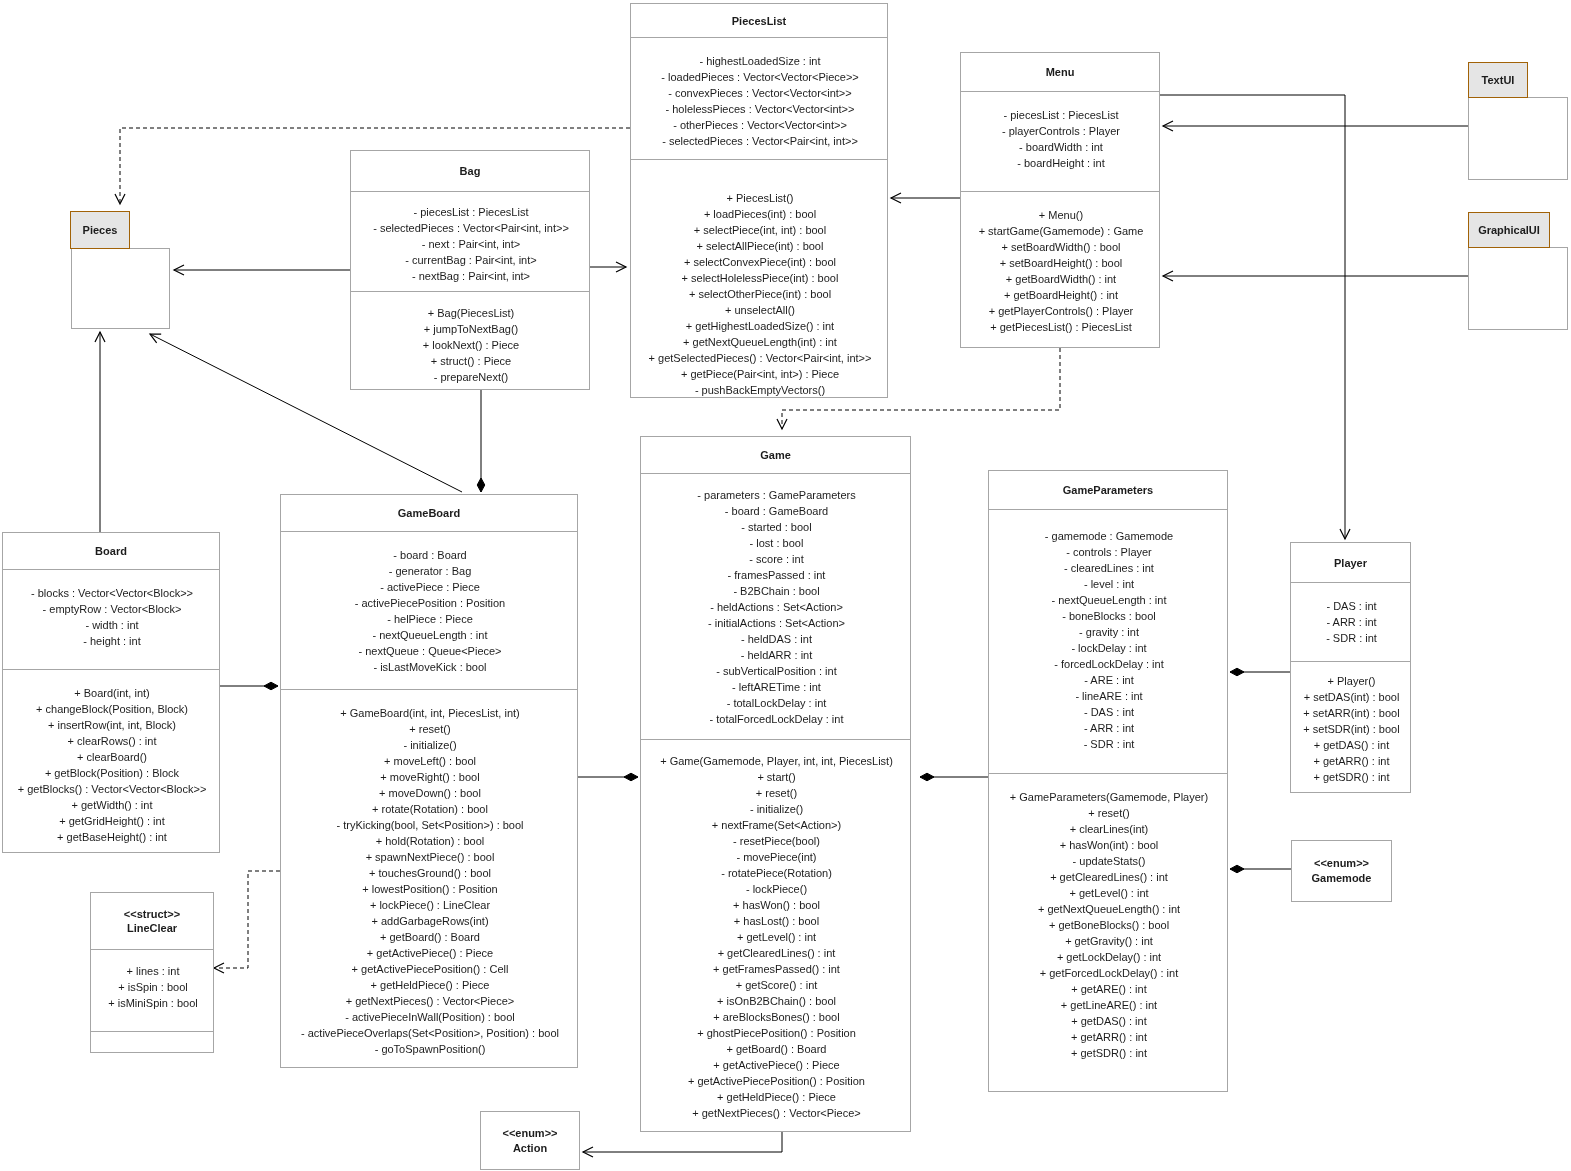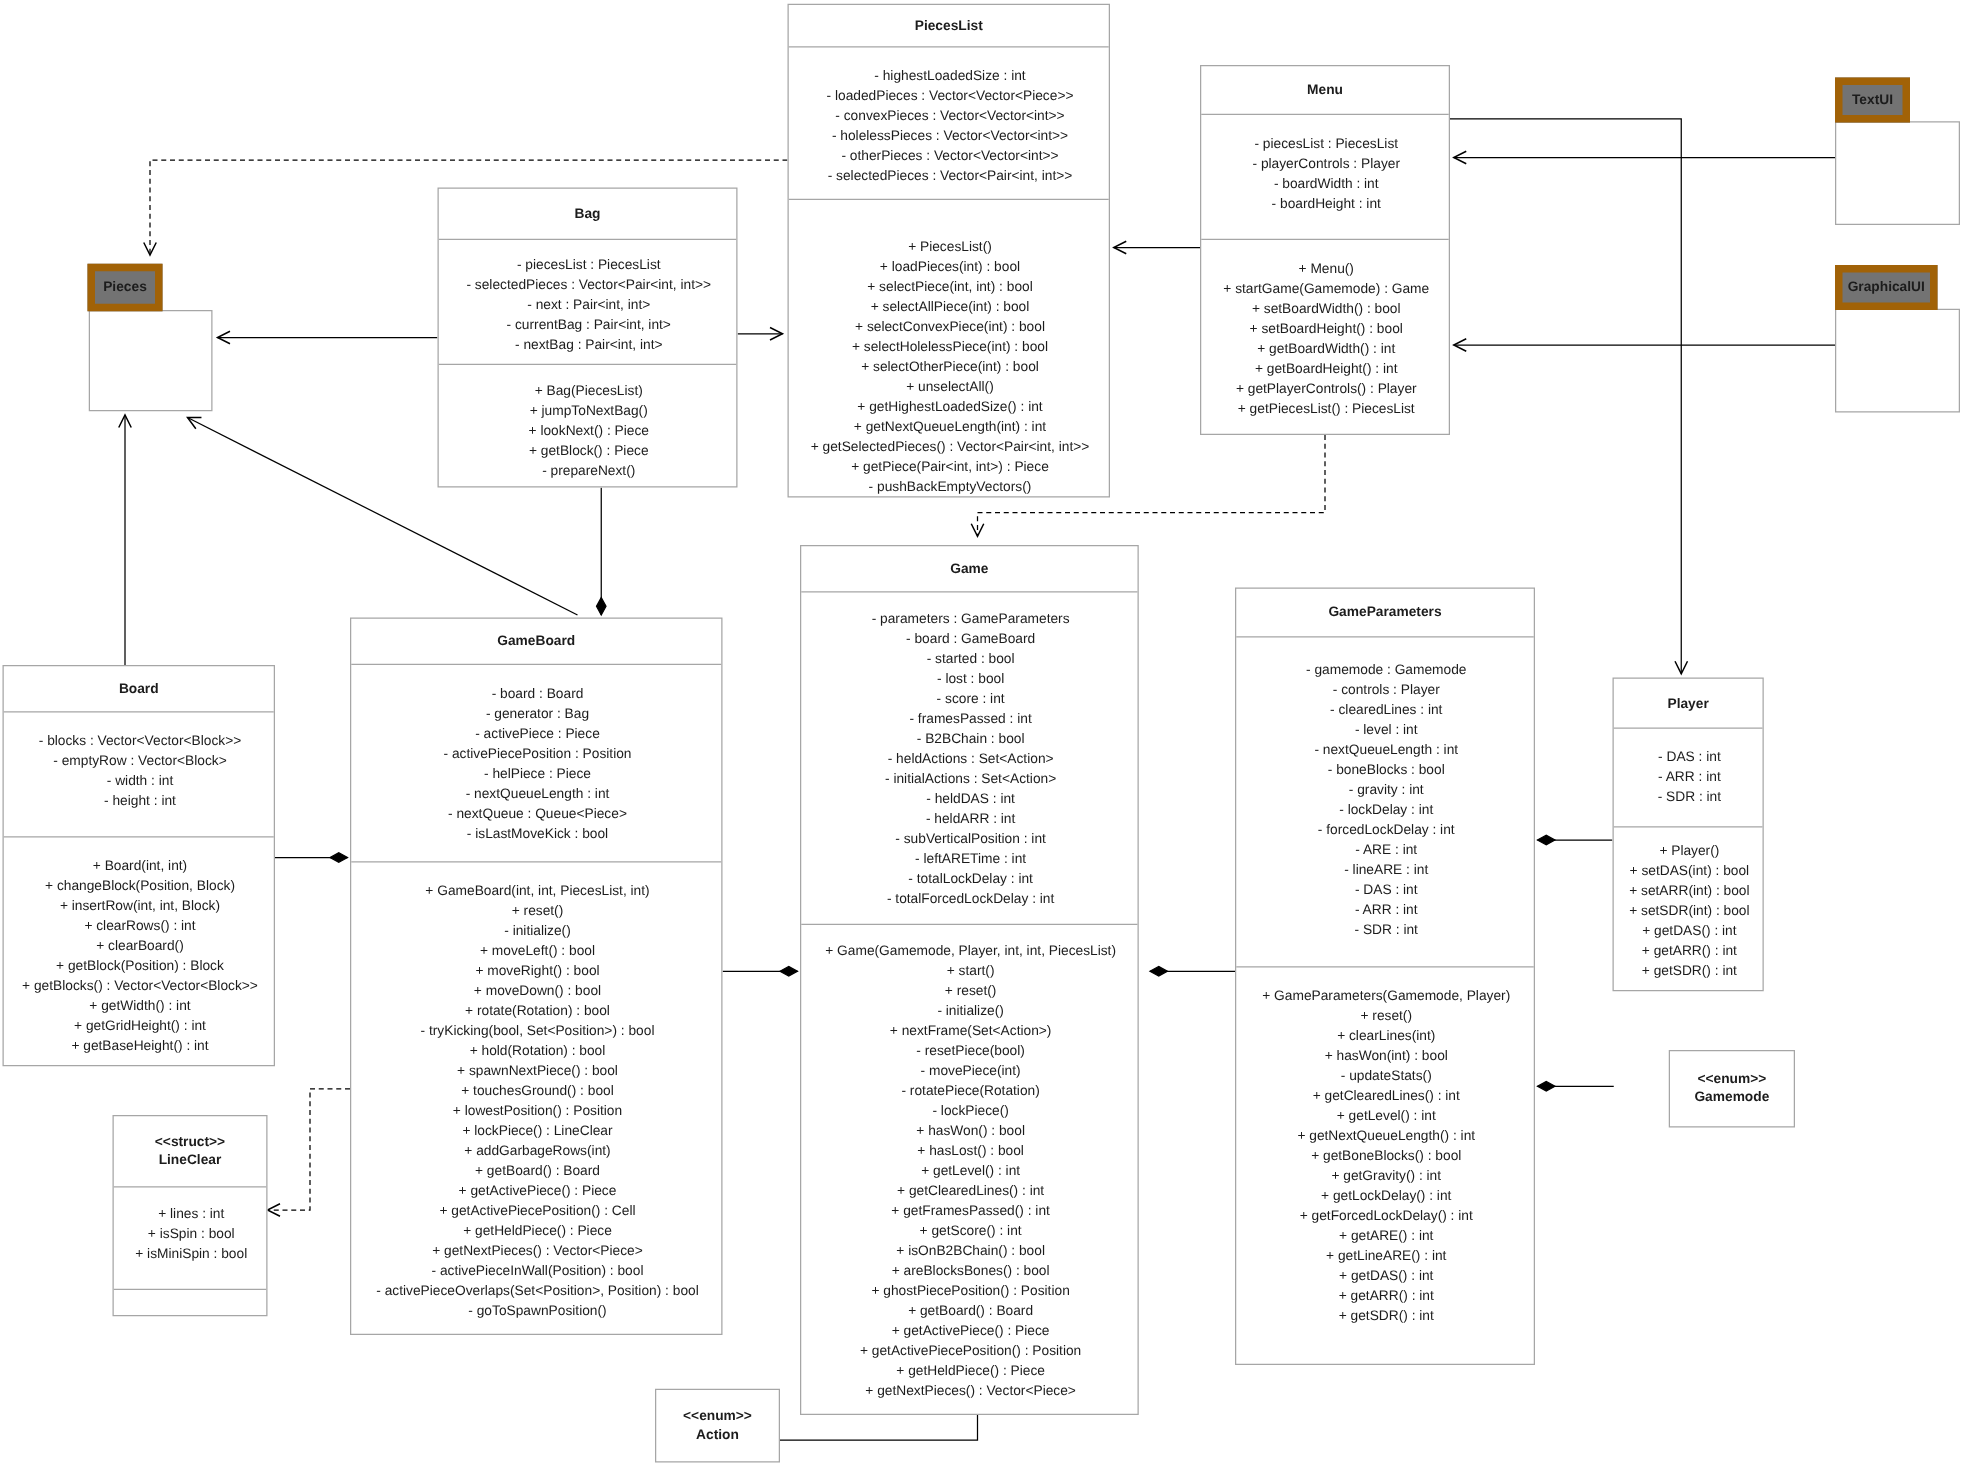--- a/index.html
+++ b/index.html
@@ -9,22 +9,22 @@
   .uml-class{position:absolute;z-index:1;background:#fff;border:1px solid #a6a6a6;
              box-sizing:border-box;display:flex;flex-direction:column;font-size:11px;}
   .uml-title{border-bottom:1px solid #a6a6a6;font-weight:bold;display:flex;flex-direction:column;
              align-items:center;justify-content:center;flex:none;line-height:14px;}
   .uml-attrs,.uml-methods{padding:15px 4px 6px 6px;line-height:16px;white-space:nowrap;overflow:hidden;box-sizing:border-box;text-align:center;}
   .uml-attrs{border-bottom:1px solid #a6a6a6;flex:none;}
   .uml-methods{flex:1;}
   .uml-member{height:16px;}
   .uml-simplebox{position:absolute;z-index:1;background:#fff;border:1px solid #a6a6a6;box-sizing:border-box;
              display:flex;flex-direction:column;align-items:center;justify-content:center;
-             font-size:11px;font-weight:bold;line-height:15px;margin-left:44px;}
-  .pkg-tab{position:absolute;z-index:2;background:#737373;border:6px solid #a16207;box-sizing:border-box;
+             font-size:11px;font-weight:bold;line-height:15px;}
+  .pkg-tab{position:absolute;z-index:2;background:#e5e5e5;border:1px solid #a16207;box-sizing:border-box;
            display:flex;align-items:center;justify-content:center;font-size:11px;font-weight:bold;}
   .pkg-body{position:absolute;z-index:1;background:#fff;border:1px solid #a6a6a6;box-sizing:border-box;}
 </style>
 </head>
 <body>
 
 <div class="canvas">
 
   <svg class="wires" width="1571" height="1171" viewBox="0 0 1571 1171">
     <defs>
@@ -108,21 +108,21 @@
         <div class="uml-member">- piecesList : PiecesList</div>
         <div class="uml-member">- selectedPieces : Vector&lt;Pair&lt;int, int&gt;&gt;</div>
         <div class="uml-member">- next : Pair&lt;int, int&gt;</div>
         <div class="uml-member">- currentBag : Pair&lt;int, int&gt;</div>
         <div class="uml-member">- nextBag : Pair&lt;int, int&gt;</div>
       </div>
     <div class="uml-methods" style="padding-top:13px">
         <div class="uml-member">+ Bag(PiecesList)</div>
         <div class="uml-member">+ jumpToNextBag()</div>
         <div class="uml-member">+ lookNext() : Piece</div>
-        <div class="uml-member">+ getBlock() : Piece</div>
+        <div class="uml-member">+ struct() : Piece</div>
         <div class="uml-member">- prepareNext()</div>
       </div>
   </div>
 
   <div class="uml-class" style="left:2px;top:532px;width:218px;height:321px">
     <div class="uml-title" style="height:36px">Board</div>
     <div class="uml-attrs" style="height:100px">
         <div class="uml-member">- blocks : Vector&lt;Vector&lt;Block&gt;&gt;</div>
         <div class="uml-member">- emptyRow : Vector&lt;Block&gt;</div>
         <div class="uml-member">- width : int</div>

